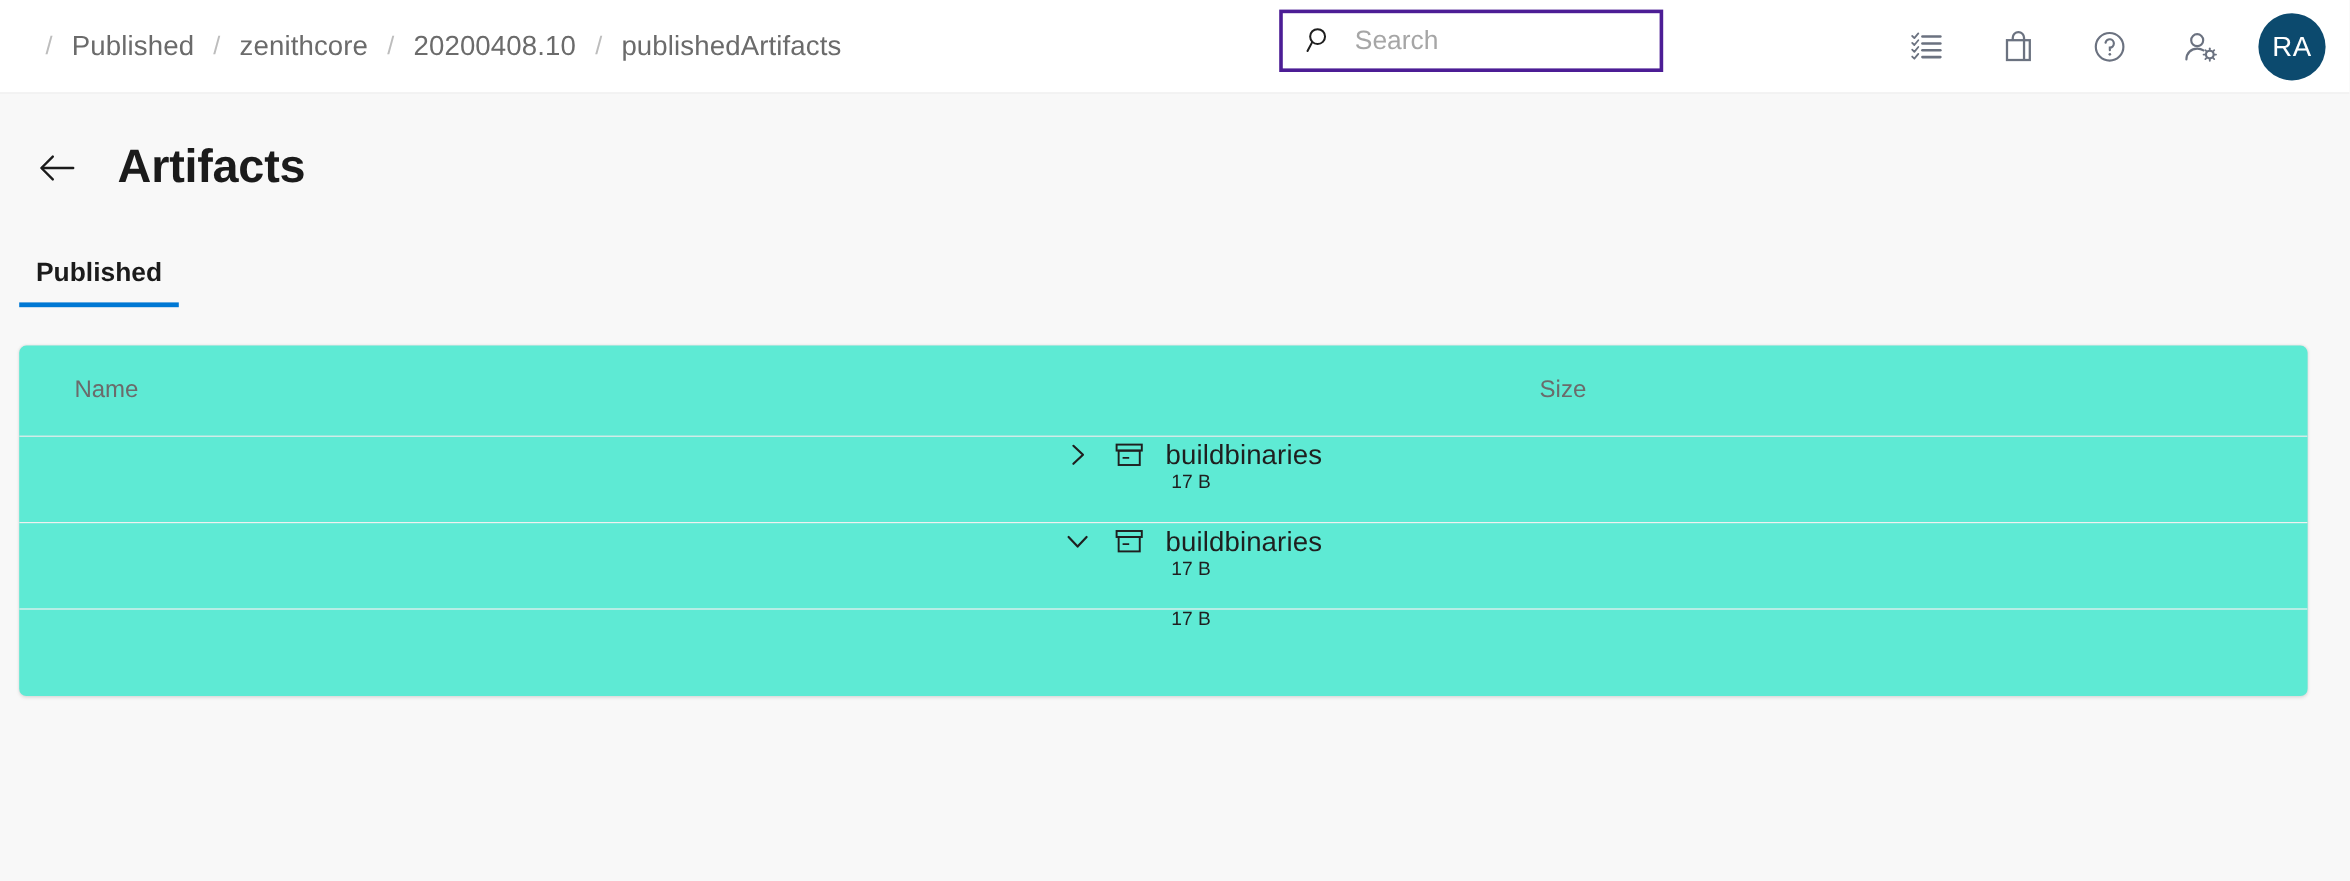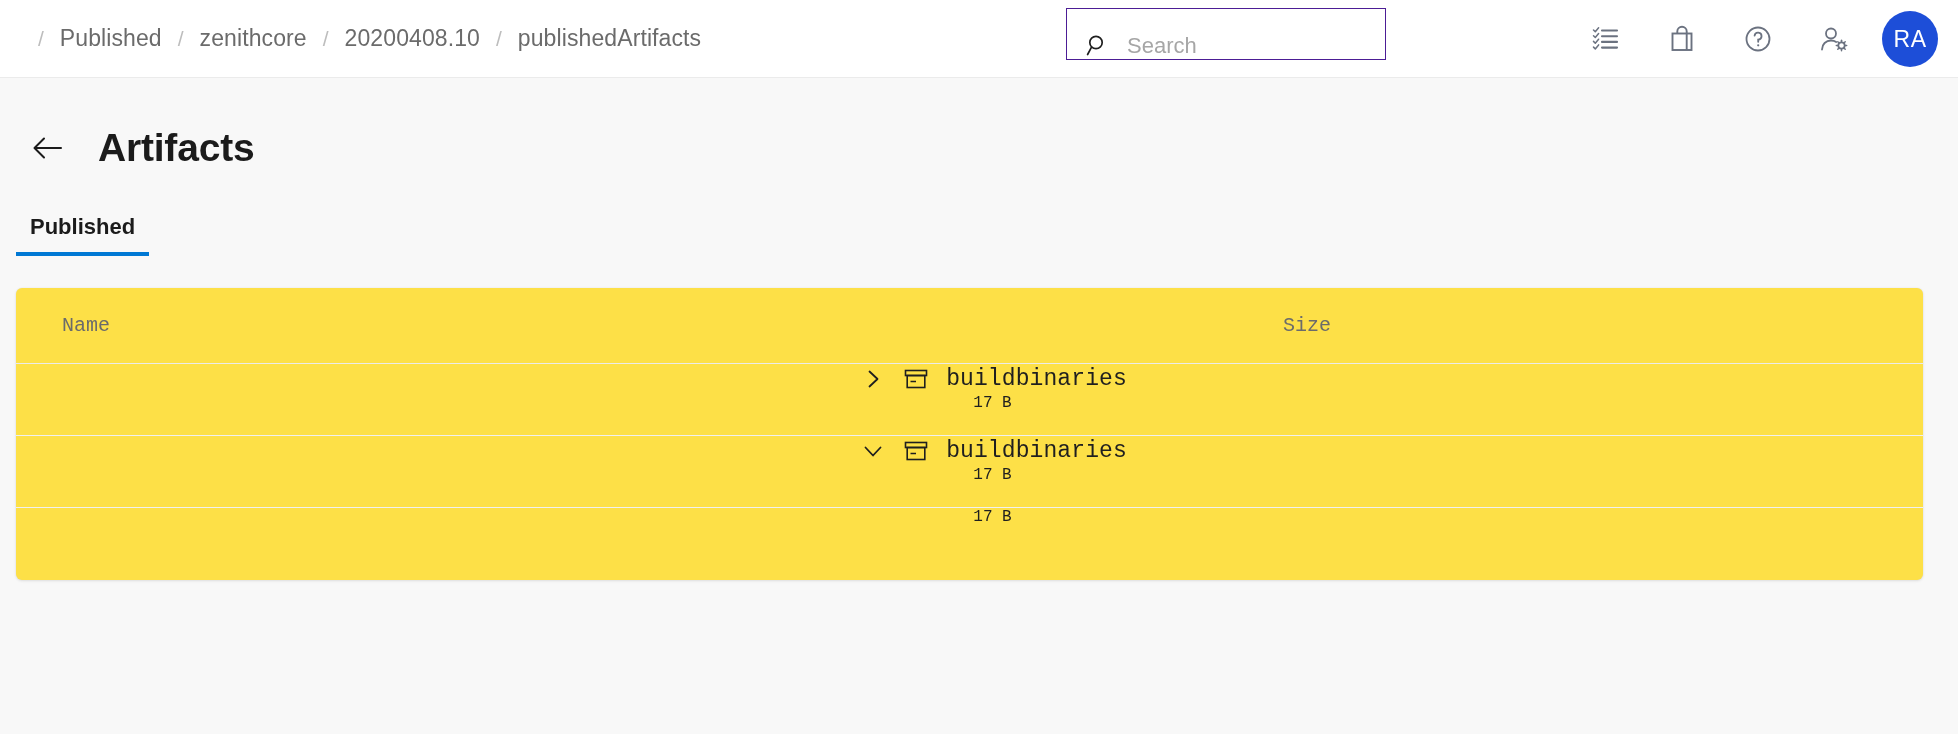--- a/index.html
+++ b/index.html
@@ -47,24 +47,24 @@
     letter-spacing: .1px;
   }
 
   
   .search-box {
     position: absolute;
     left: 1066px;
     top: 8px;
     width: 320px;
     height: 52px;
-    border: 1px solid #4c1d95;
+    border: 3px solid #4c1d95;
     background: #fff;
     display: flex;
-    align-items: flex-end;
+    align-items: center;
     padding-left: 18px;
   }
   .search-icon { width: 26px; height: 26px; flex: 0 0 26px; }
   .search-placeholder {
     margin-left: 16px;
     font-size: 22px;
     color: #a6a6a6;
   }
 
   
@@ -84,40 +84,40 @@
     align-items: center;
     justify-content: center;
     cursor: pointer;
     background: transparent;
     border: none;
   }
   .avatar {
     width: 56px;
     height: 56px;
     border-radius: 50%;
-    background: #1d4ed8;
+    background: #0c4a6e;
     color: #fff;
     font-size: 23px;
     letter-spacing: .5px;
     display: flex;
     align-items: center;
     justify-content: center;
     margin-left: 10px;
     margin-right: 6px;
     cursor: pointer;
     font-family: "Liberation Sans", sans-serif;
   }
 
   
   .page {
     padding: 0;
   }
   .title-row {
     display: flex;
-    align-items: flex-end;
+    align-items: flex-start;
     padding: 40px 0 0 26px;
     height: 92px;
   }
   .back-arrow {
     width: 44px;
     height: 44px;
     display: flex;
     align-items: center;
     justify-content: center;
     cursor: pointer;
@@ -151,25 +151,24 @@
     left: -14px;
     right: -14px;
     bottom: 0;
     height: 4px;
     background: #0078d4;
   }
 
   
   .card {
     margin: 32px 35px 0 16px;
-    background: #fde047;
+    background: #5eead4;
     border-radius: 6px;
     box-shadow: 0 1px 3px rgba(0,0,0,.10), 0 0 2px rgba(0,0,0,.06);
     overflow: hidden;
-    font-family: Liberation Mono, monospace;
   }
   .row {
     display: flex;
     align-items: center;
     height: 72px;
     border-bottom: 1px solid #f0f0f0;
     padding-left: 46px;
   }
   .row:last-child { border-bottom: none; }
   .row.header-row {

